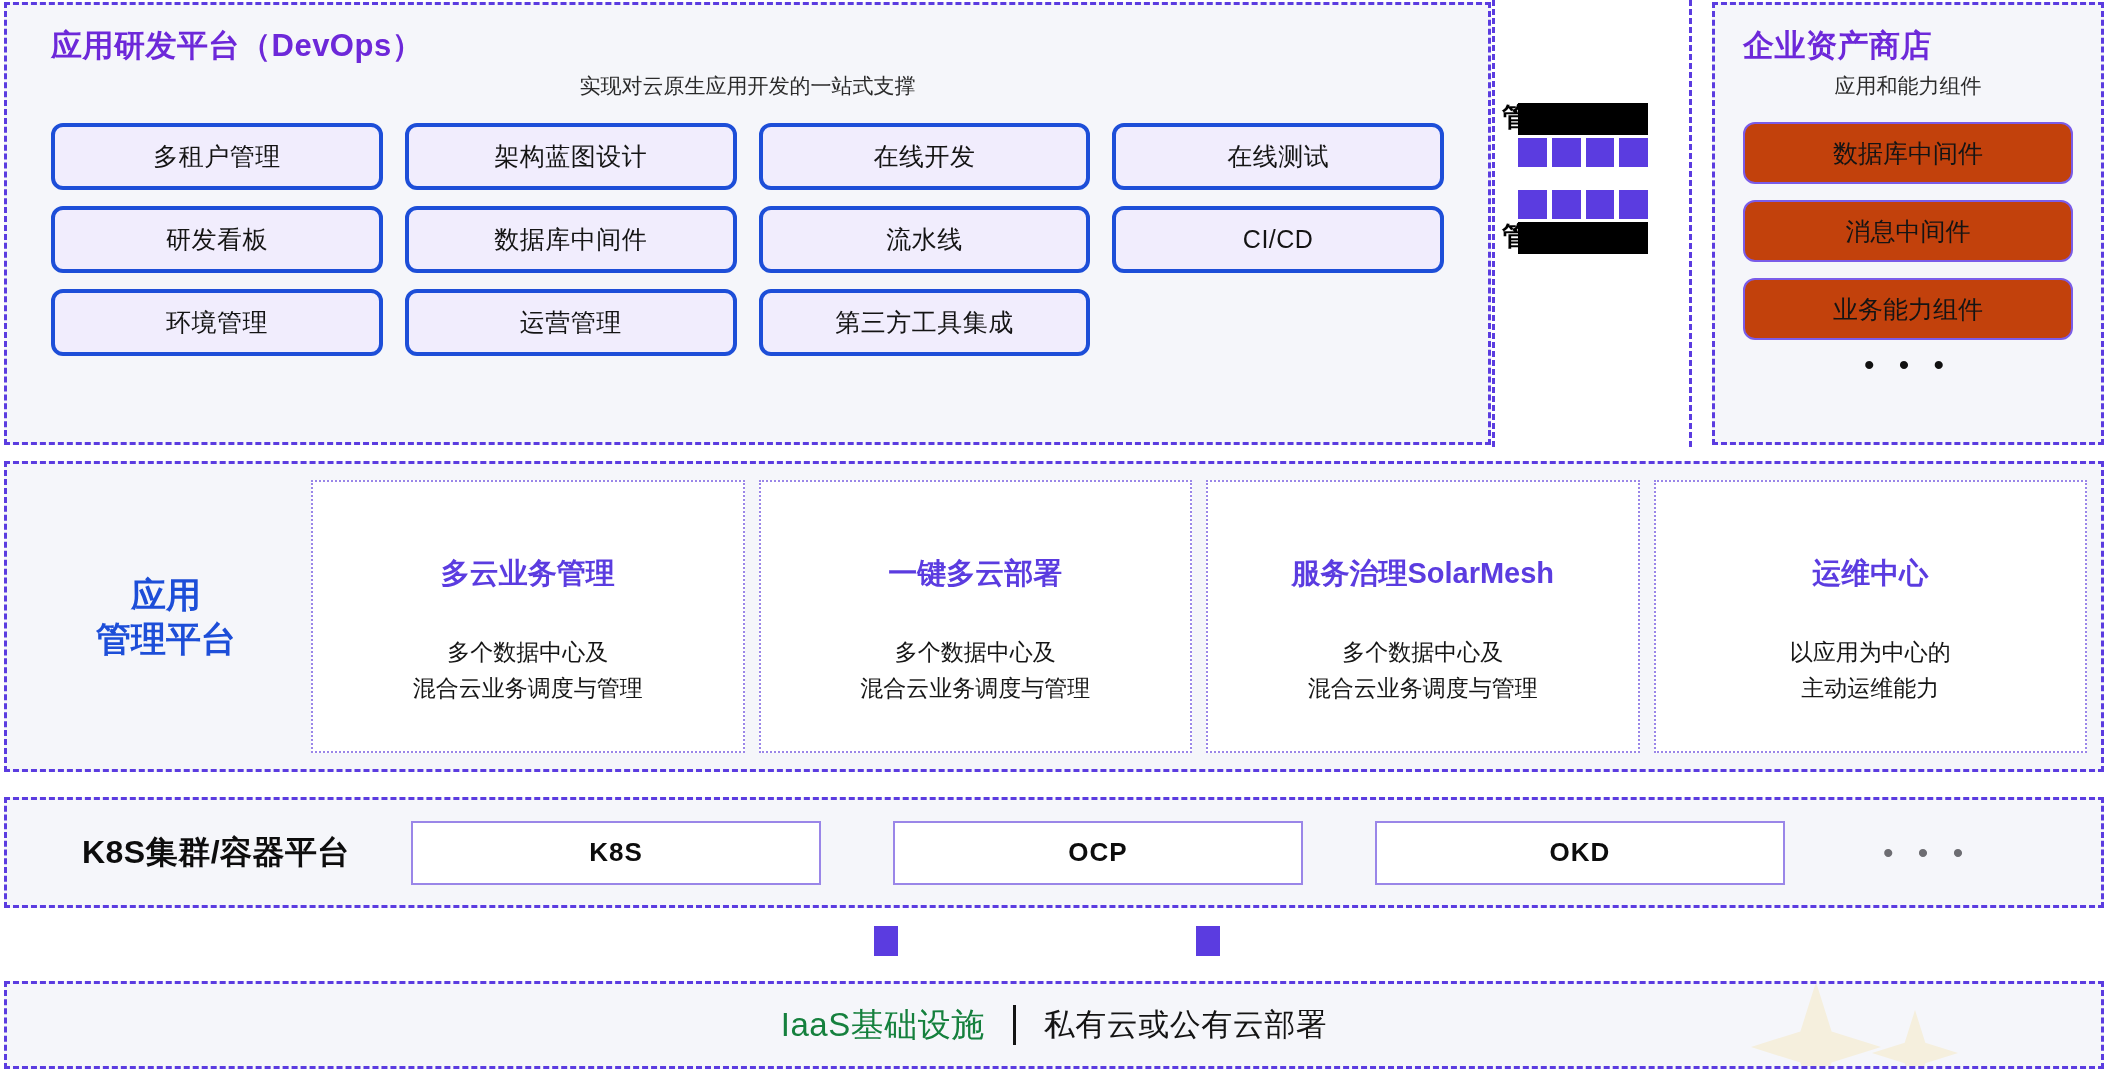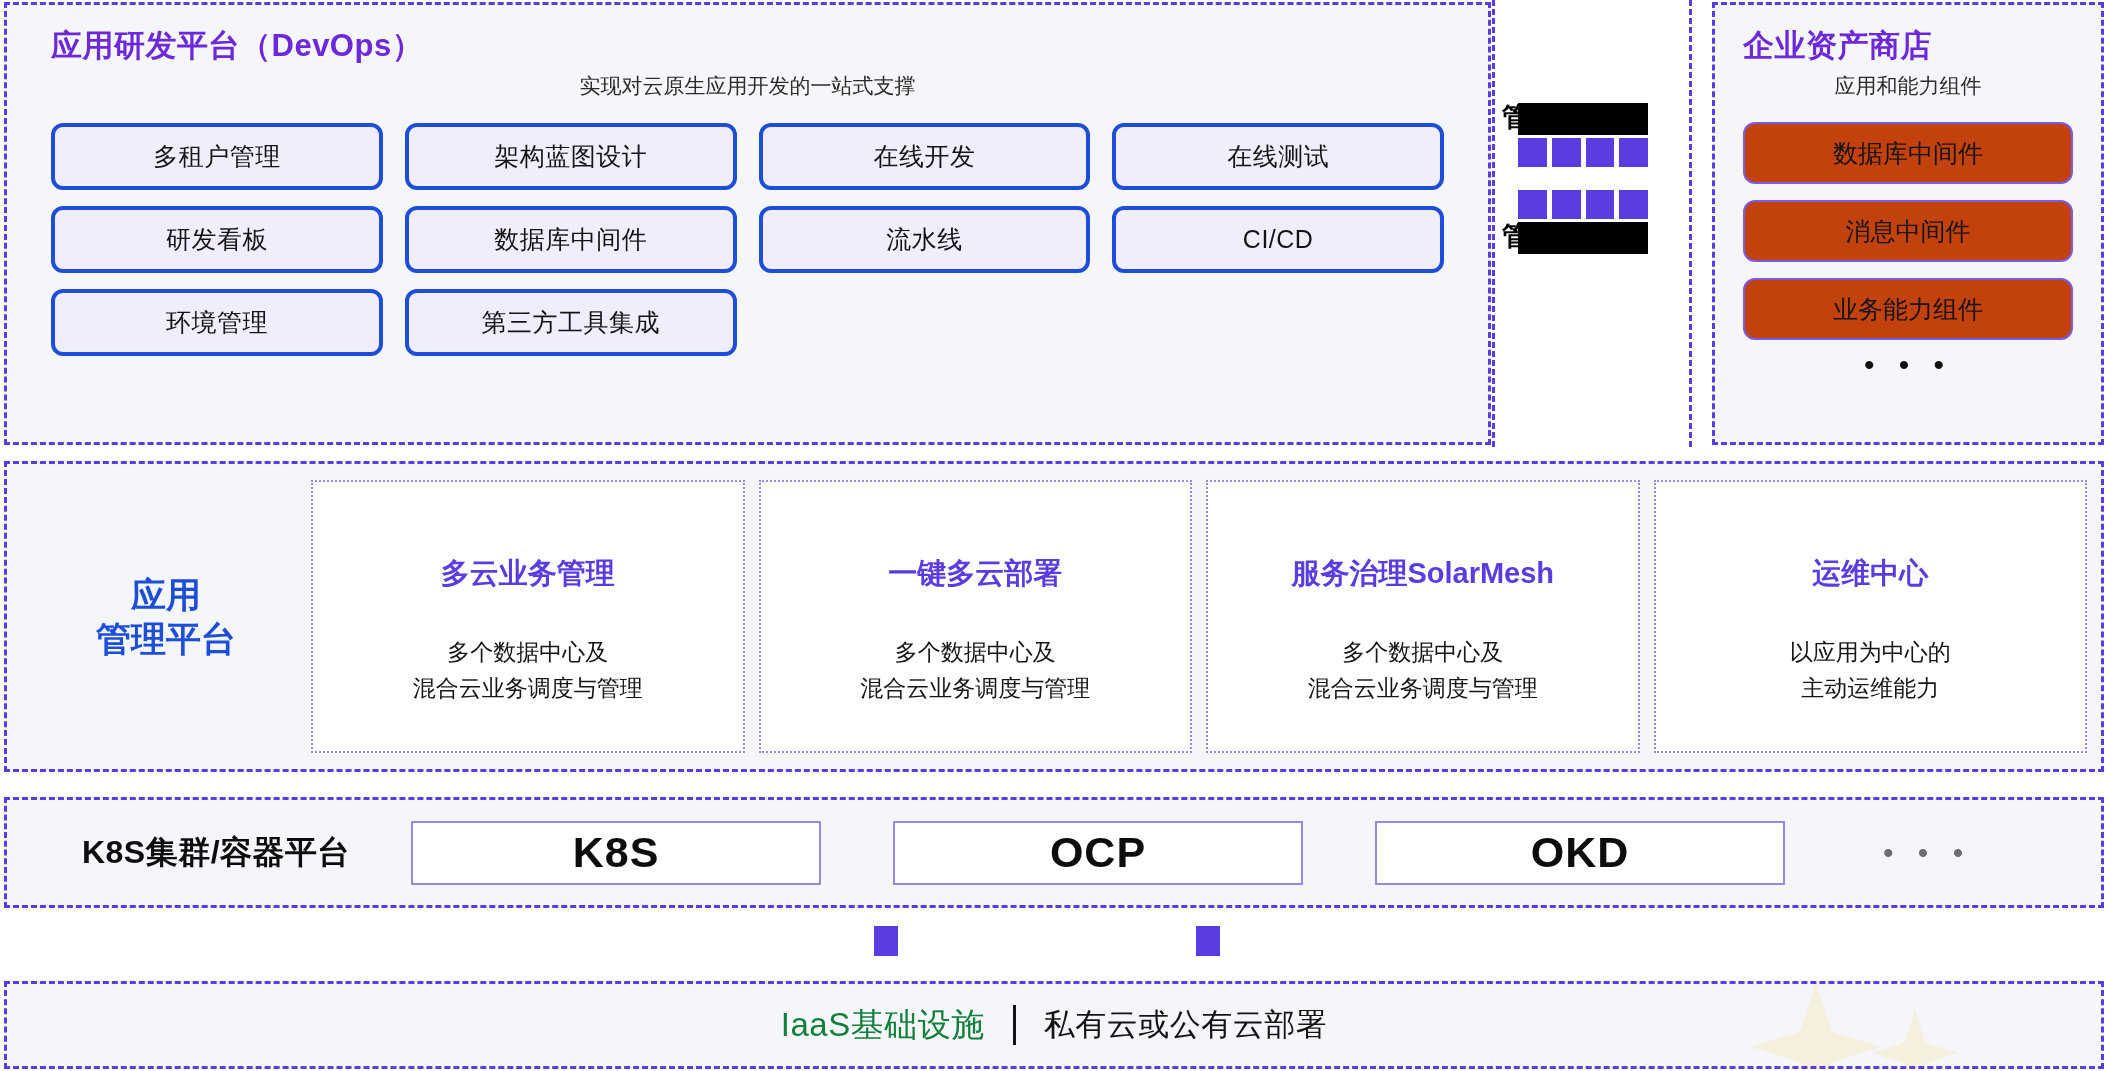--- a/index.html
+++ b/index.html
@@ -232,21 +232,21 @@
     gap: 72px;
   }
   .k8s-card {
     width: 410px;
     height: 64px;
     background: #ffffff;
     border: 2px solid #9a86e8;
     display: flex;
     align-items: center;
     justify-content: center;
-    font-size: 43px;
+    font-size: 26px;
     font-weight: bold;
     color: #0d0d0d;
     letter-spacing: 1px;
   }
   .k8s-dots {
     font-size: 30px;
     letter-spacing: 8px;
     color: #6d6d72;
     margin-left: 26px;
     line-height: 1;
@@ -326,20 +326,21 @@
     <div class="card-grid">
       <div class="card">多租户管理</div>
       <div class="card">架构蓝图设计</div>
       <div class="card">在线开发</div>
       <div class="card">在线测试</div>
       <div class="card">研发看板</div>
       <div class="card">数据库中间件</div>
       <div class="card">流水线</div>
       <div class="card">CI/CD</div>
       <div class="card">环境管理</div>
+      <div class="card">运营管理</div>
       <div class="card">第三方工具集成</div>
     </div>
   </section>
 
   <div id="connector-column">
 
     <div class="redaction-group" id="redaction-group-top">
       <div class="redaction-bar">
         <span class="peek">管</span>
       </div>

